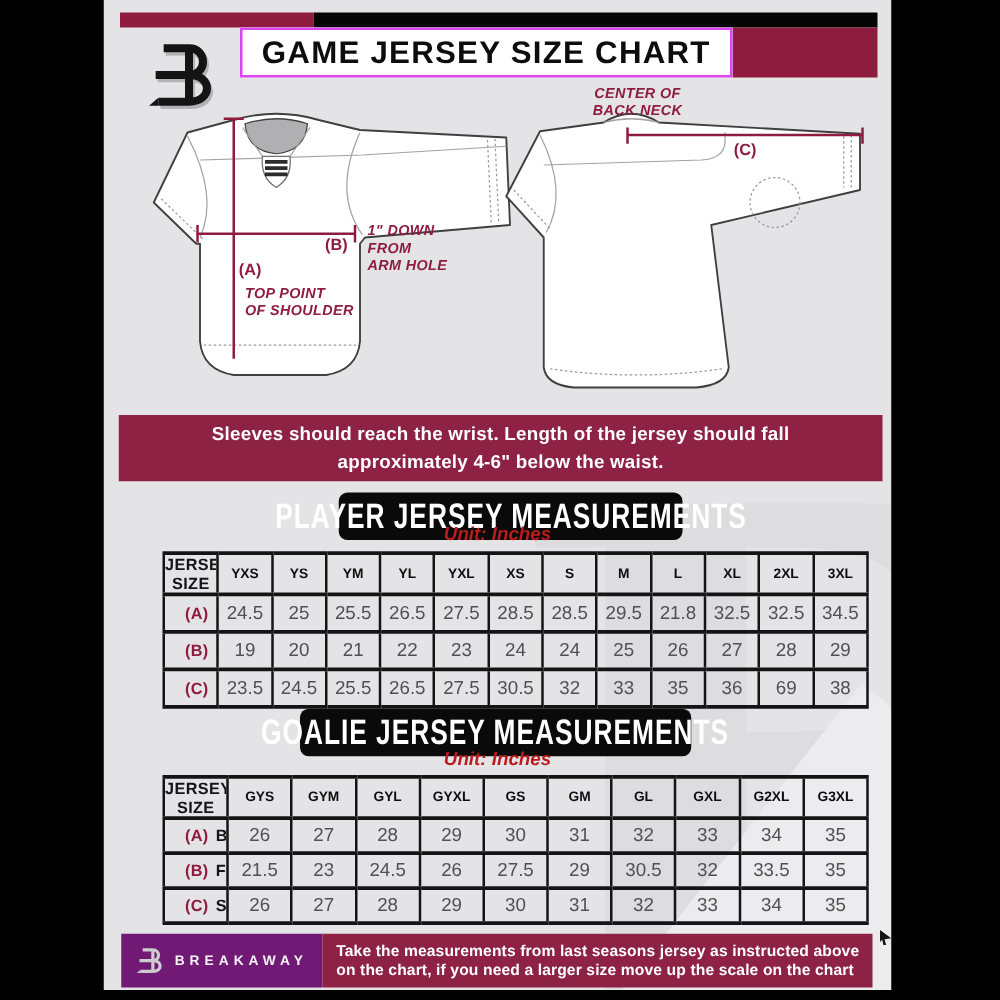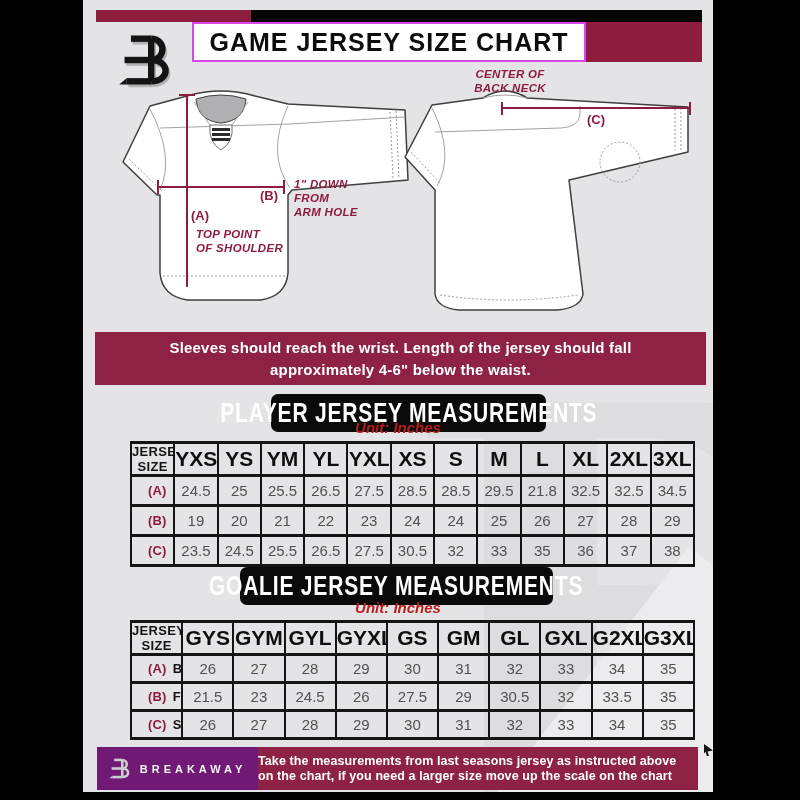--- a/index.html
+++ b/index.html
@@ -52,35 +52,35 @@
         font-weight:bold;color:#b91c1c;z-index:5;}
   .unit-player{top:419px;}
   .unit-goalie{top:599px;}
 
   
   .mtable{position:absolute;left:130px;width:565px;border-collapse:collapse;table-layout:fixed;z-index:5;}
   .player-table{top:441px;}
   .goalie-table{top:620px;}
   .mtable th,.mtable td{border:2px solid #141414;border-top-width:3px;border-bottom-width:3px;
         text-align:center;padding:0;background:transparent;overflow:hidden;}
-  .mtable th{font-size:21px;font-weight:bold;color:#0e0e0e;}
+  .mtable th{font-size:11px;font-weight:bold;color:#0e0e0e;}
   .mtable td.val{font-size:15px;color:#515153;}
   .player-table th,.player-table td{height:27px;}
   .goalie-table th,.goalie-table td{height:25px;}
   .mtable th.corner{font-size:13px;font-weight:600;letter-spacing:.3px;color:#141414;}
   .mtable td.rowlabel{text-align:left;padding-left:16px;font-size:13px;font-weight:bold;
         color:#141414;letter-spacing:.2px;white-space:nowrap;}
   .mtable td.rowlabel .key{color:#8e1c3f;font-weight:800;margin-right:6px;}
 
   
   .footer-black{left:97px;top:747px;width:161px;height:43px;background:#701a75;z-index:5;
                 display:flex;align-items:center;justify-content:center;gap:7px;}
   .footer-brand{color:#f4f4f4;font-size:11px;font-weight:bold;letter-spacing:4px;white-space:nowrap;}
   .footer-maroon{left:258px;top:747px;width:440px;height:43px;background:#8e2244;color:#fff;z-index:5;
-                 display:flex;flex-direction:column;justify-content:center;
+                 display:flex;flex-direction:column;justify-content:center;padding-left:11px;
                  font-size:12.5px;font-weight:600;line-height:14.5px;letter-spacing:.1px;white-space:nowrap;}
 
   .cursor{left:704px;top:744px;width:9px;height:12px;z-index:45;
           clip-path:polygon(0 0,100% 55%,40% 62%,55% 100%,30% 100%,20% 65%,0 80%);background:#151515;}
 </style>
 </head>
 <body>
 
 <div id="canvas">
 
@@ -241,21 +241,21 @@
           <td class="val">23.5</td>
           <td class="val">24.5</td>
           <td class="val">25.5</td>
           <td class="val">26.5</td>
           <td class="val">27.5</td>
           <td class="val">30.5</td>
           <td class="val">32</td>
           <td class="val">33</td>
           <td class="val">35</td>
           <td class="val">36</td>
-          <td class="val">37</td>
+          <td class="val">69</td>
           <td class="val">38</td>
         </tr>
       </tbody>
     </table>
 
   <div class="abs section-banner goalie-banner">
     <span>GOALIE JERSEY MEASUREMENTS</span>
   </div>
   <div class="abs unit unit-goalie">Unit: Inches</div>
   <table class="mtable goalie-table">

